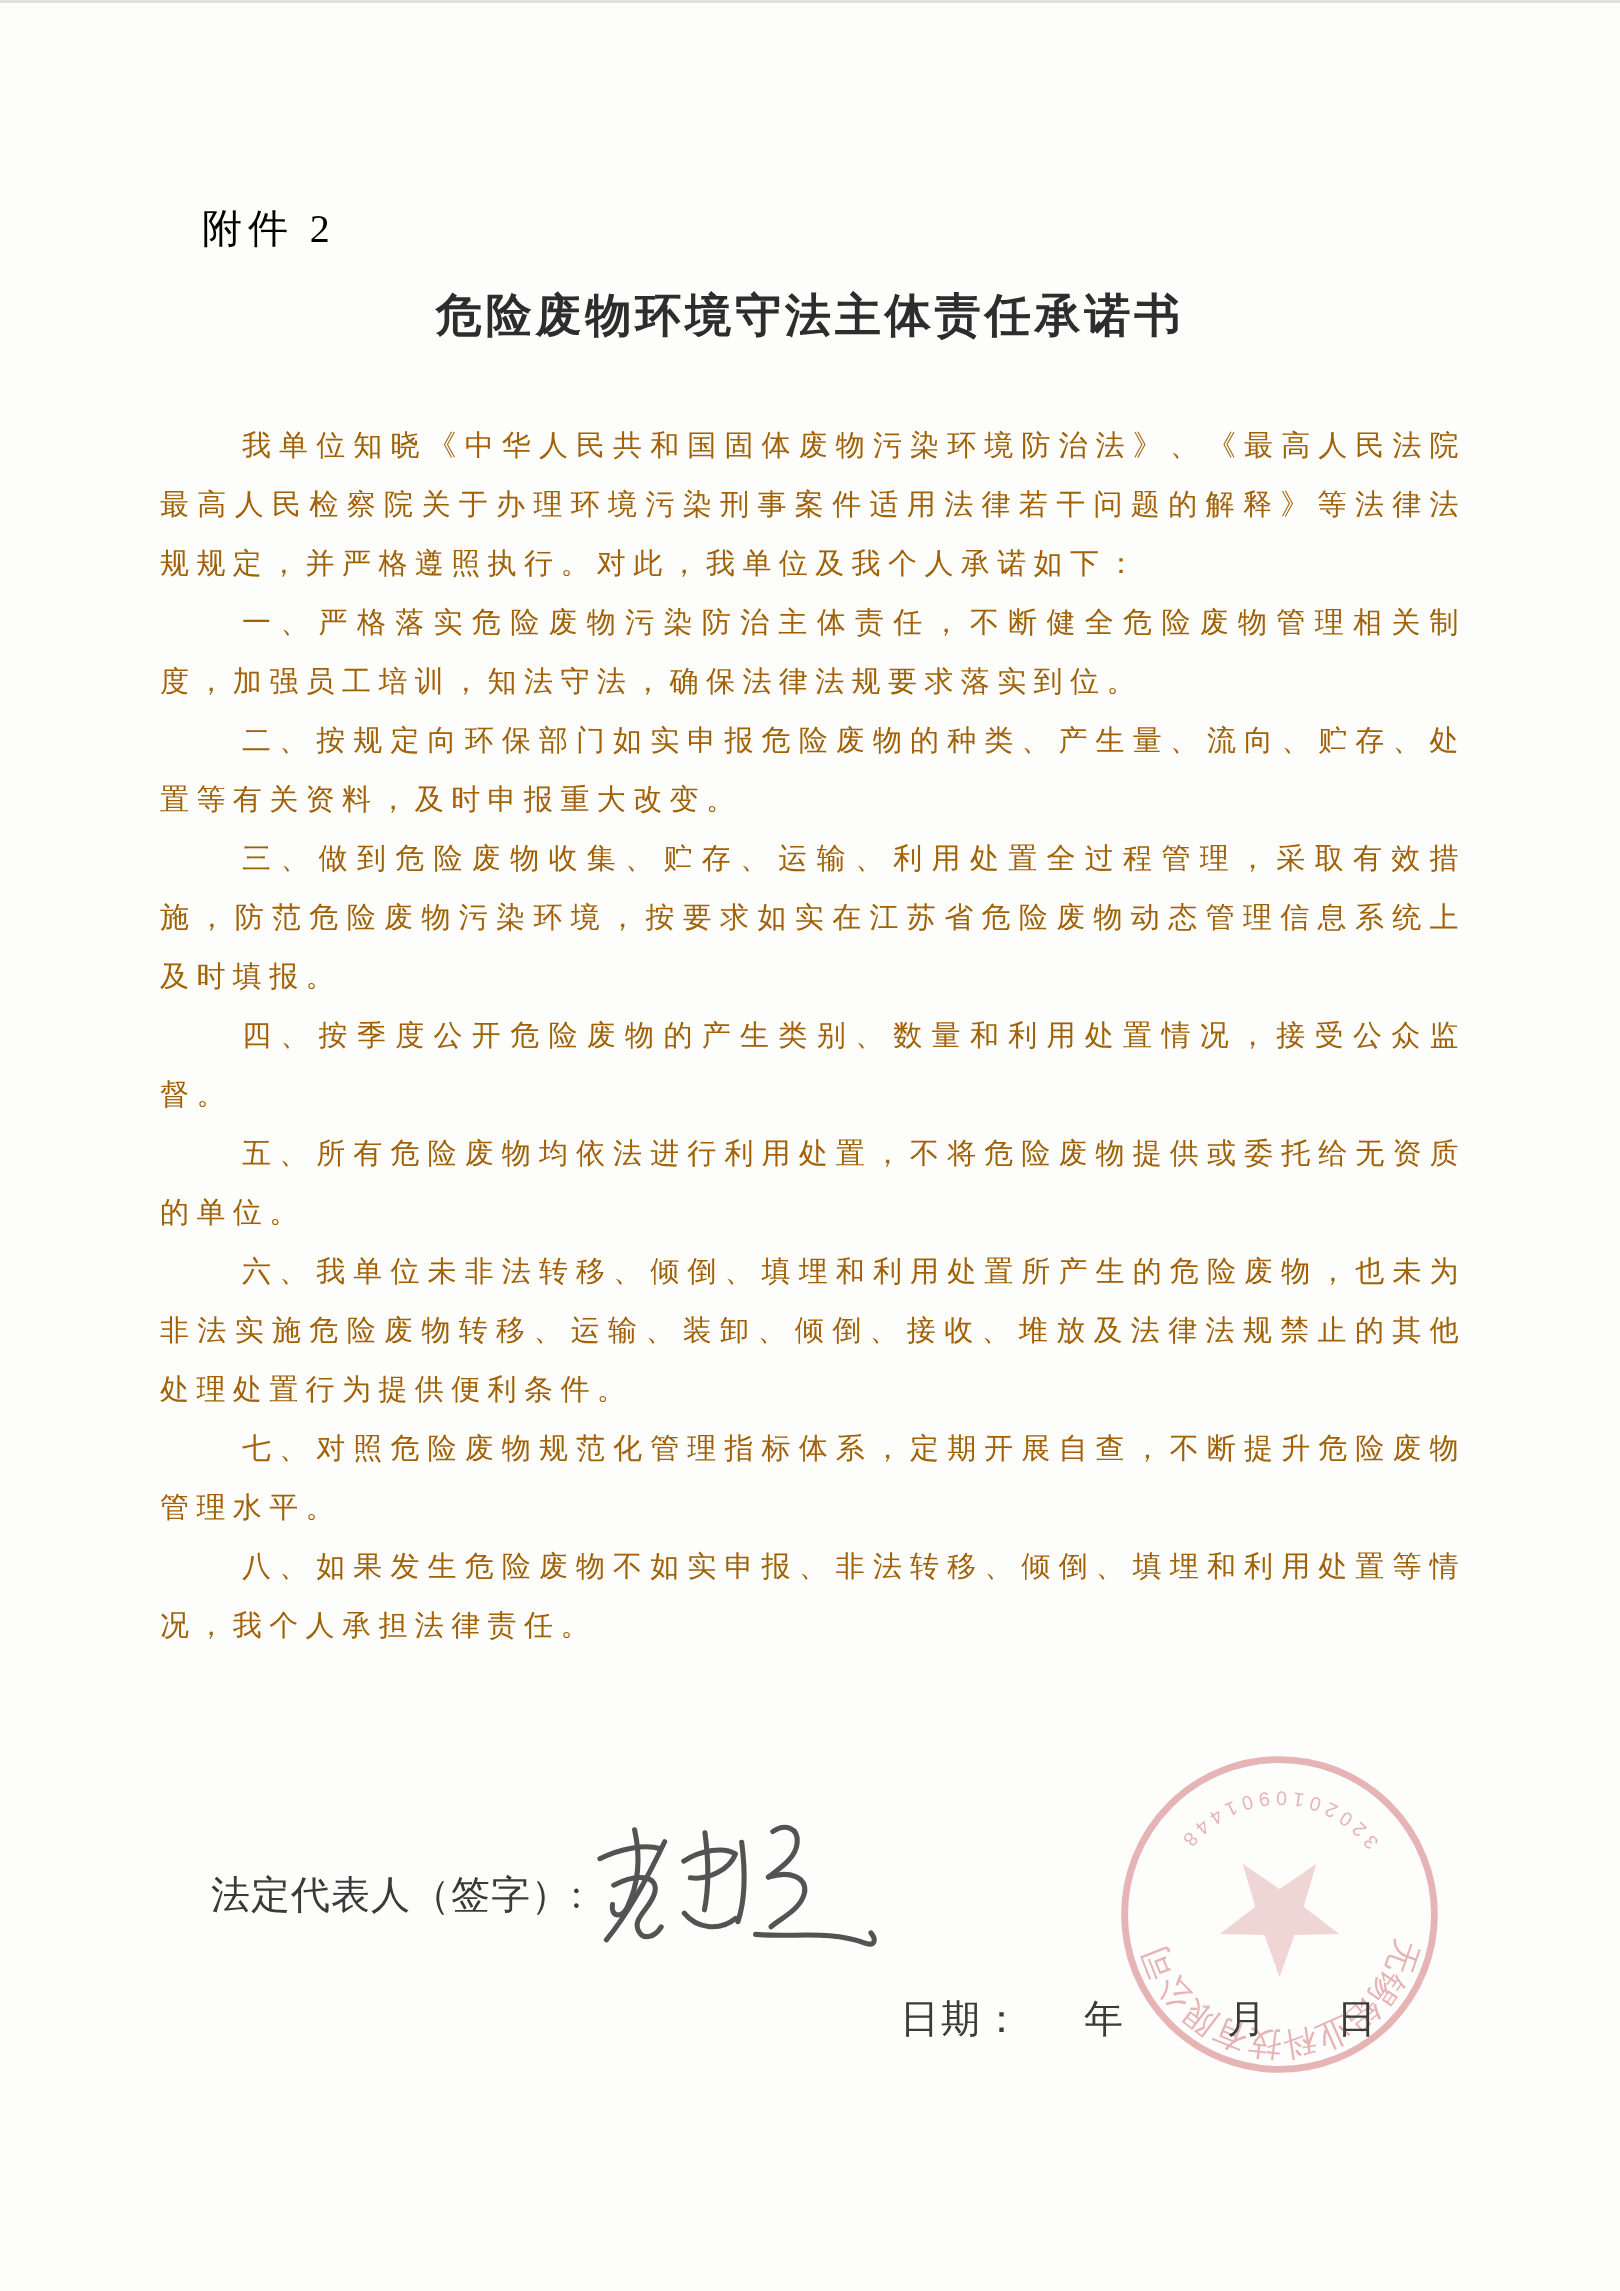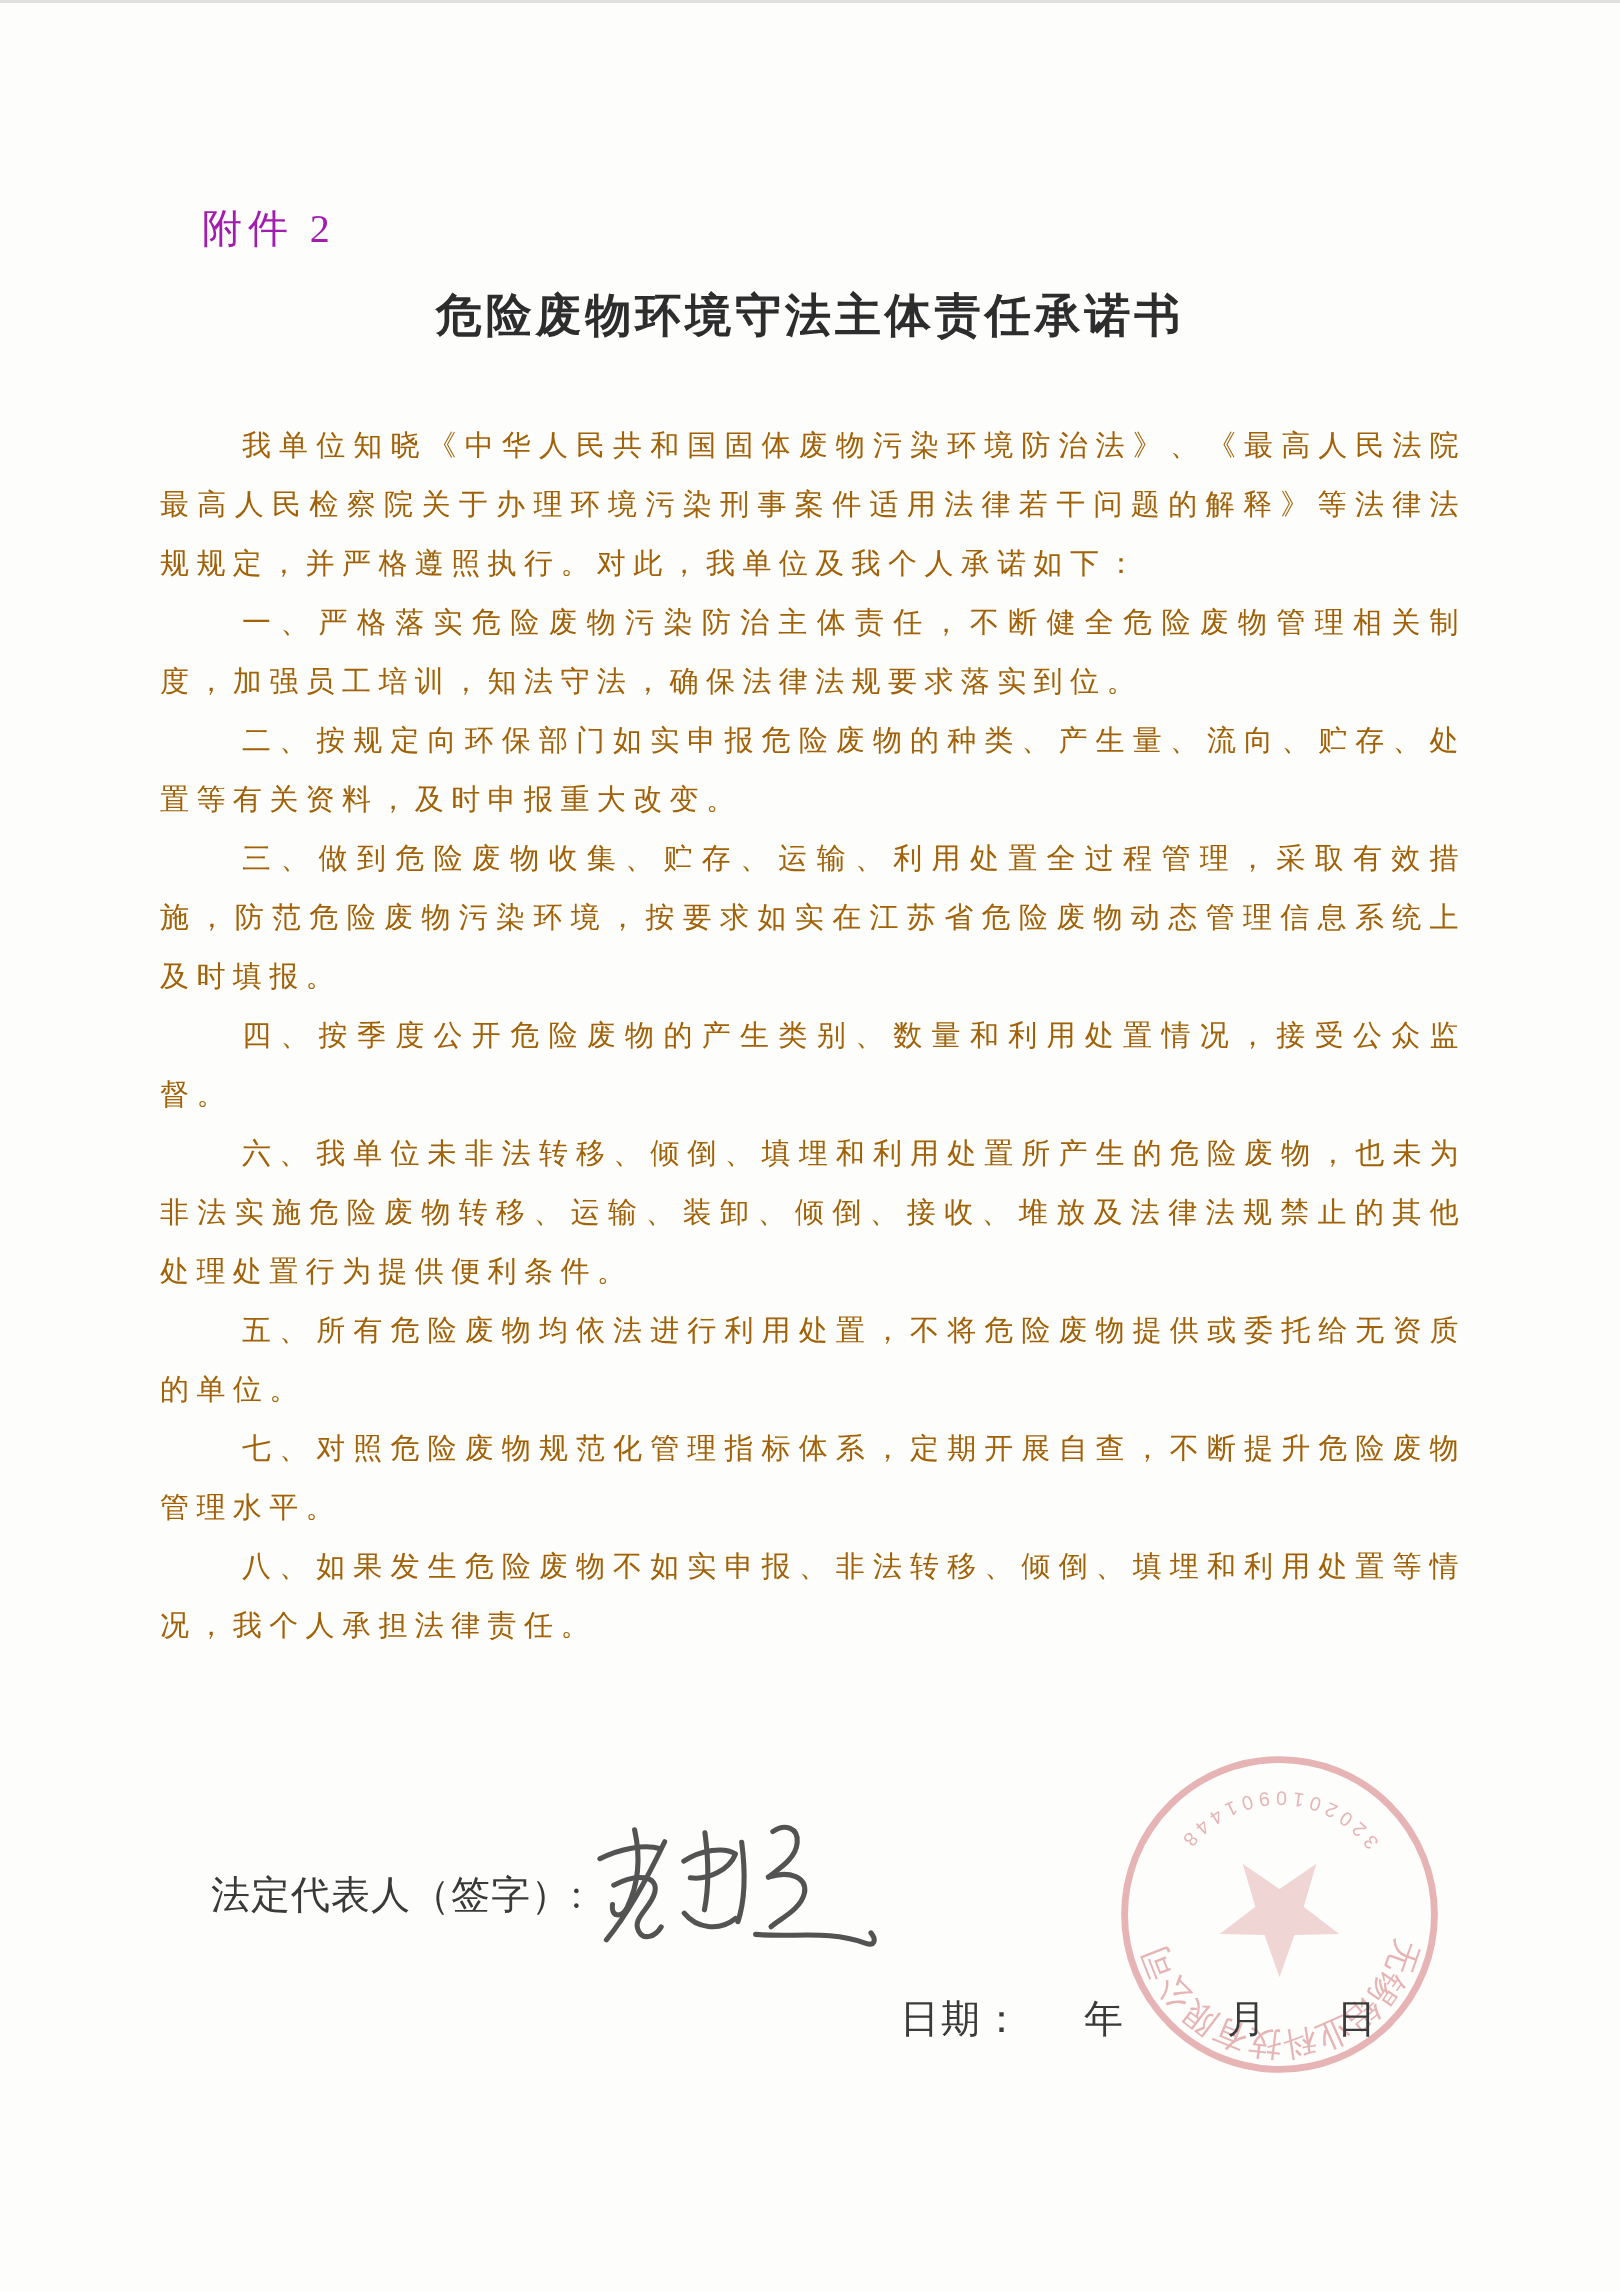--- a/index.html
+++ b/index.html
@@ -9,21 +9,21 @@
     font-family:"Liberation Serif","DejaVu Serif",serif;
     color:#3a3a3a;
     position:relative;
     overflow:hidden;
   }
   .page{position:absolute;inset:0;}
   .scan-edge{position:absolute;top:0;left:0;width:100%;height:2.9px;background:#e0e0e0;}
   .abs{position:absolute;}
   .attachment-label{
     left:202px;top:201px;
-    font-size:40px;letter-spacing:5.9px;color:#a21caf;
+    font-size:40px;letter-spacing:5.9px;color:#000000;
   }
   .doc-title{
     left:0;right:0;top:277px;text-align:center;
     font-family:"Liberation Sans","DejaVu Sans",sans-serif;
     font-weight:700;font-size:46px;letter-spacing:3.9px;color:#2d2d2d;margin-top:8px;
   }
   .doc-body{
     left:160px;top:416px;width:1306px;
     font-size:29px;line-height:59px;letter-spacing:7.4px;
     text-align:justify;text-justify:inter-character;
@@ -67,22 +67,22 @@
       <polygon opacity="0.55" points="180,116 195.3,159 240.9,160.2 204.7,188 217.6,231.8 180,206 142.4,231.8 155.3,188 119.1,160.2 164.7,159" fill="#d9888a"></polygon>
     </g>
   </svg>
 
   <div class="abs doc-body">
       <p>我单位知晓《中华人民共和国固体废物污染环境防治法》、《最高人民法院最高人民检察院关于办理环境污染刑事案件适用法律若干问题的解释》等法律法规规定，并严格遵照执行。对此，我单位及我个人承诺如下：</p>
       <p>一、严格落实危险废物污染防治主体责任，不断健全危险废物管理相关制度，加强员工培训，知法守法，确保法律法规要求落实到位。</p>
       <p>二、按规定向环保部门如实申报危险废物的种类、产生量、流向、贮存、处置等有关资料，及时申报重大改变。</p>
       <p>三、做到危险废物收集、贮存、运输、利用处置全过程管理，采取有效措施，防范危险废物污染环境，按要求如实在江苏省危险废物动态管理信息系统上及时填报。</p>
       <p>四、按季度公开危险废物的产生类别、数量和利用处置情况，接受公众监督。</p>
+      <p>五、所有危险废物均依法进行利用处置，不将危险废物提供或委托给无资质的单位。</p>
       <p>六、我单位未非法转移、倾倒、填埋和利用处置所产生的危险废物，也未为非法实施危险废物转移、运输、装卸、倾倒、接收、堆放及法律法规禁止的其他处理处置行为提供便利条件。</p>
-      <p>五、所有危险废物均依法进行利用处置，不将危险废物提供或委托给无资质的单位。</p>
       <p>七、对照危险废物规范化管理指标体系，定期开展自查，不断提升危险废物管理水平。</p>
       <p>八、如果发生危险废物不如实申报、非法转移、倾倒、填埋和利用处置等情况，我个人承担法律责任。</p>
     </div>
 
   <span class="abs sig-label">法定代表人（签字）:</span>
 
   <svg class="abs signature-svg" viewBox="0 0 260 140" aria-label="李忠良">
     <g fill="none" stroke="#3c3c3c" stroke-width="4.5" stroke-linecap="round" stroke-linejoin="round" opacity="0.88" transform="rotate(-3 130 70)">
       <path d="M14,34 C32,26 54,23 68,28"></path>
       <path d="M46,10 C50,34 47,58 36,78 C30,88 21,86 23,75"></path>

